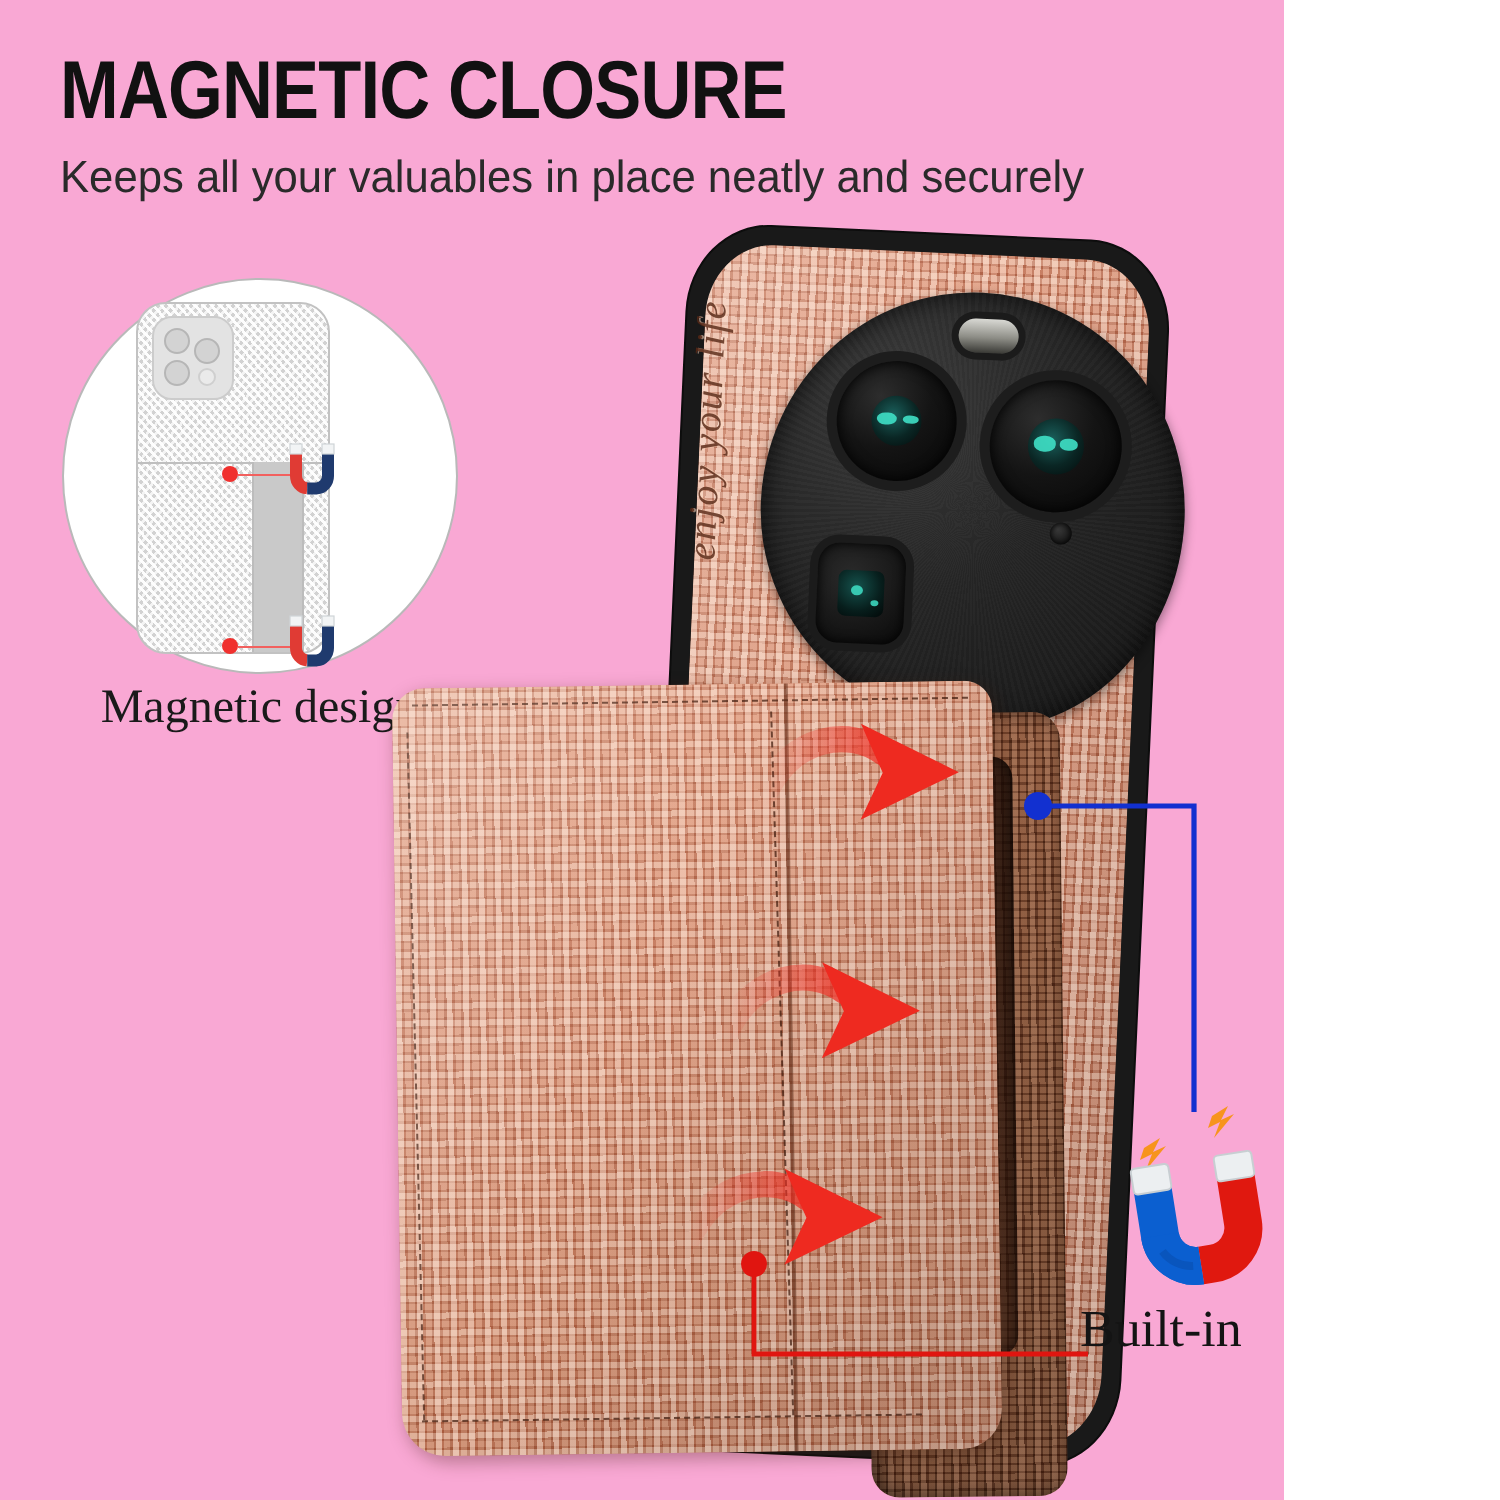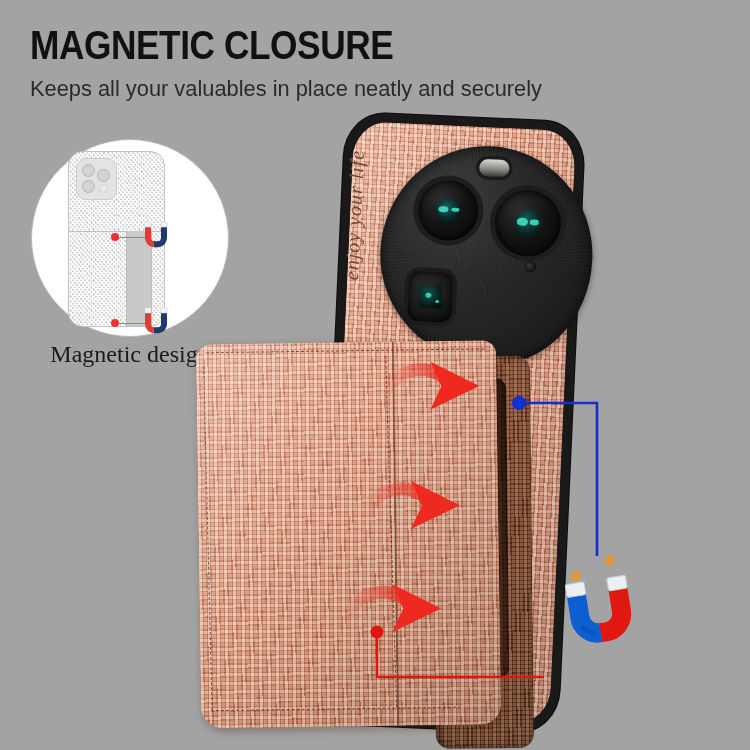--- a/index.html
+++ b/index.html
@@ -4,22 +4,22 @@
 <style>
   * { box-sizing: border-box; margin: 0; padding: 0; }
   html, body {
     width: 750px; height: 750px;
     background: #ffffff;
     font-family: "Liberation Sans", sans-serif;
     overflow: hidden;
   }
   #stage {
     position: relative;
-    width: 750px; height: 750px;
-    background: #a3a3a3;
+    width: 642px; height: 750px;
+    background: #f9a8d4;
   }
 
   
   .headline {
     position: absolute;
     left: 30px; top: 22px;
     font-family: "Liberation Sans", sans-serif;
     font-weight: 700;
     font-size: 41px;
     letter-spacing: -0.5px;
@@ -456,15 +456,16 @@
       <path d="M24 34 L24 62 a18 18 0 0 0 18 18 h0" fill="none" stroke="#0b5fd0" stroke-width="19" stroke-linecap="butt"></path>
       <path d="M66 34 L66 62 a18 18 0 0 1 -18 18 h-6" fill="none" stroke="#e0180f" stroke-width="19" stroke-linecap="butt"></path>
       <path d="M24 62 a18 18 0 0 0 18 18 h0" fill="none" stroke="#0b5fd0" stroke-width="19" stroke-linecap="butt"></path>
       <rect x="14.5" y="27" width="19" height="13" rx="2" fill="#eceff1" stroke="#c8ced2" stroke-width="1"></rect>
       <rect x="56.5" y="27" width="19" height="13" rx="2" fill="#eceff1" stroke="#c8ced2" stroke-width="1"></rect>
       <path d="M24 70 a18 18 0 0 0 14 9.6" fill="none" stroke="#0846a0" stroke-width="4" opacity=".4"></path>
     </g>
   </svg>
 
   <div class="magnet-label">
+    <div>Built-in</div>
   </div>
 
 </div>
 
 </body></html>

